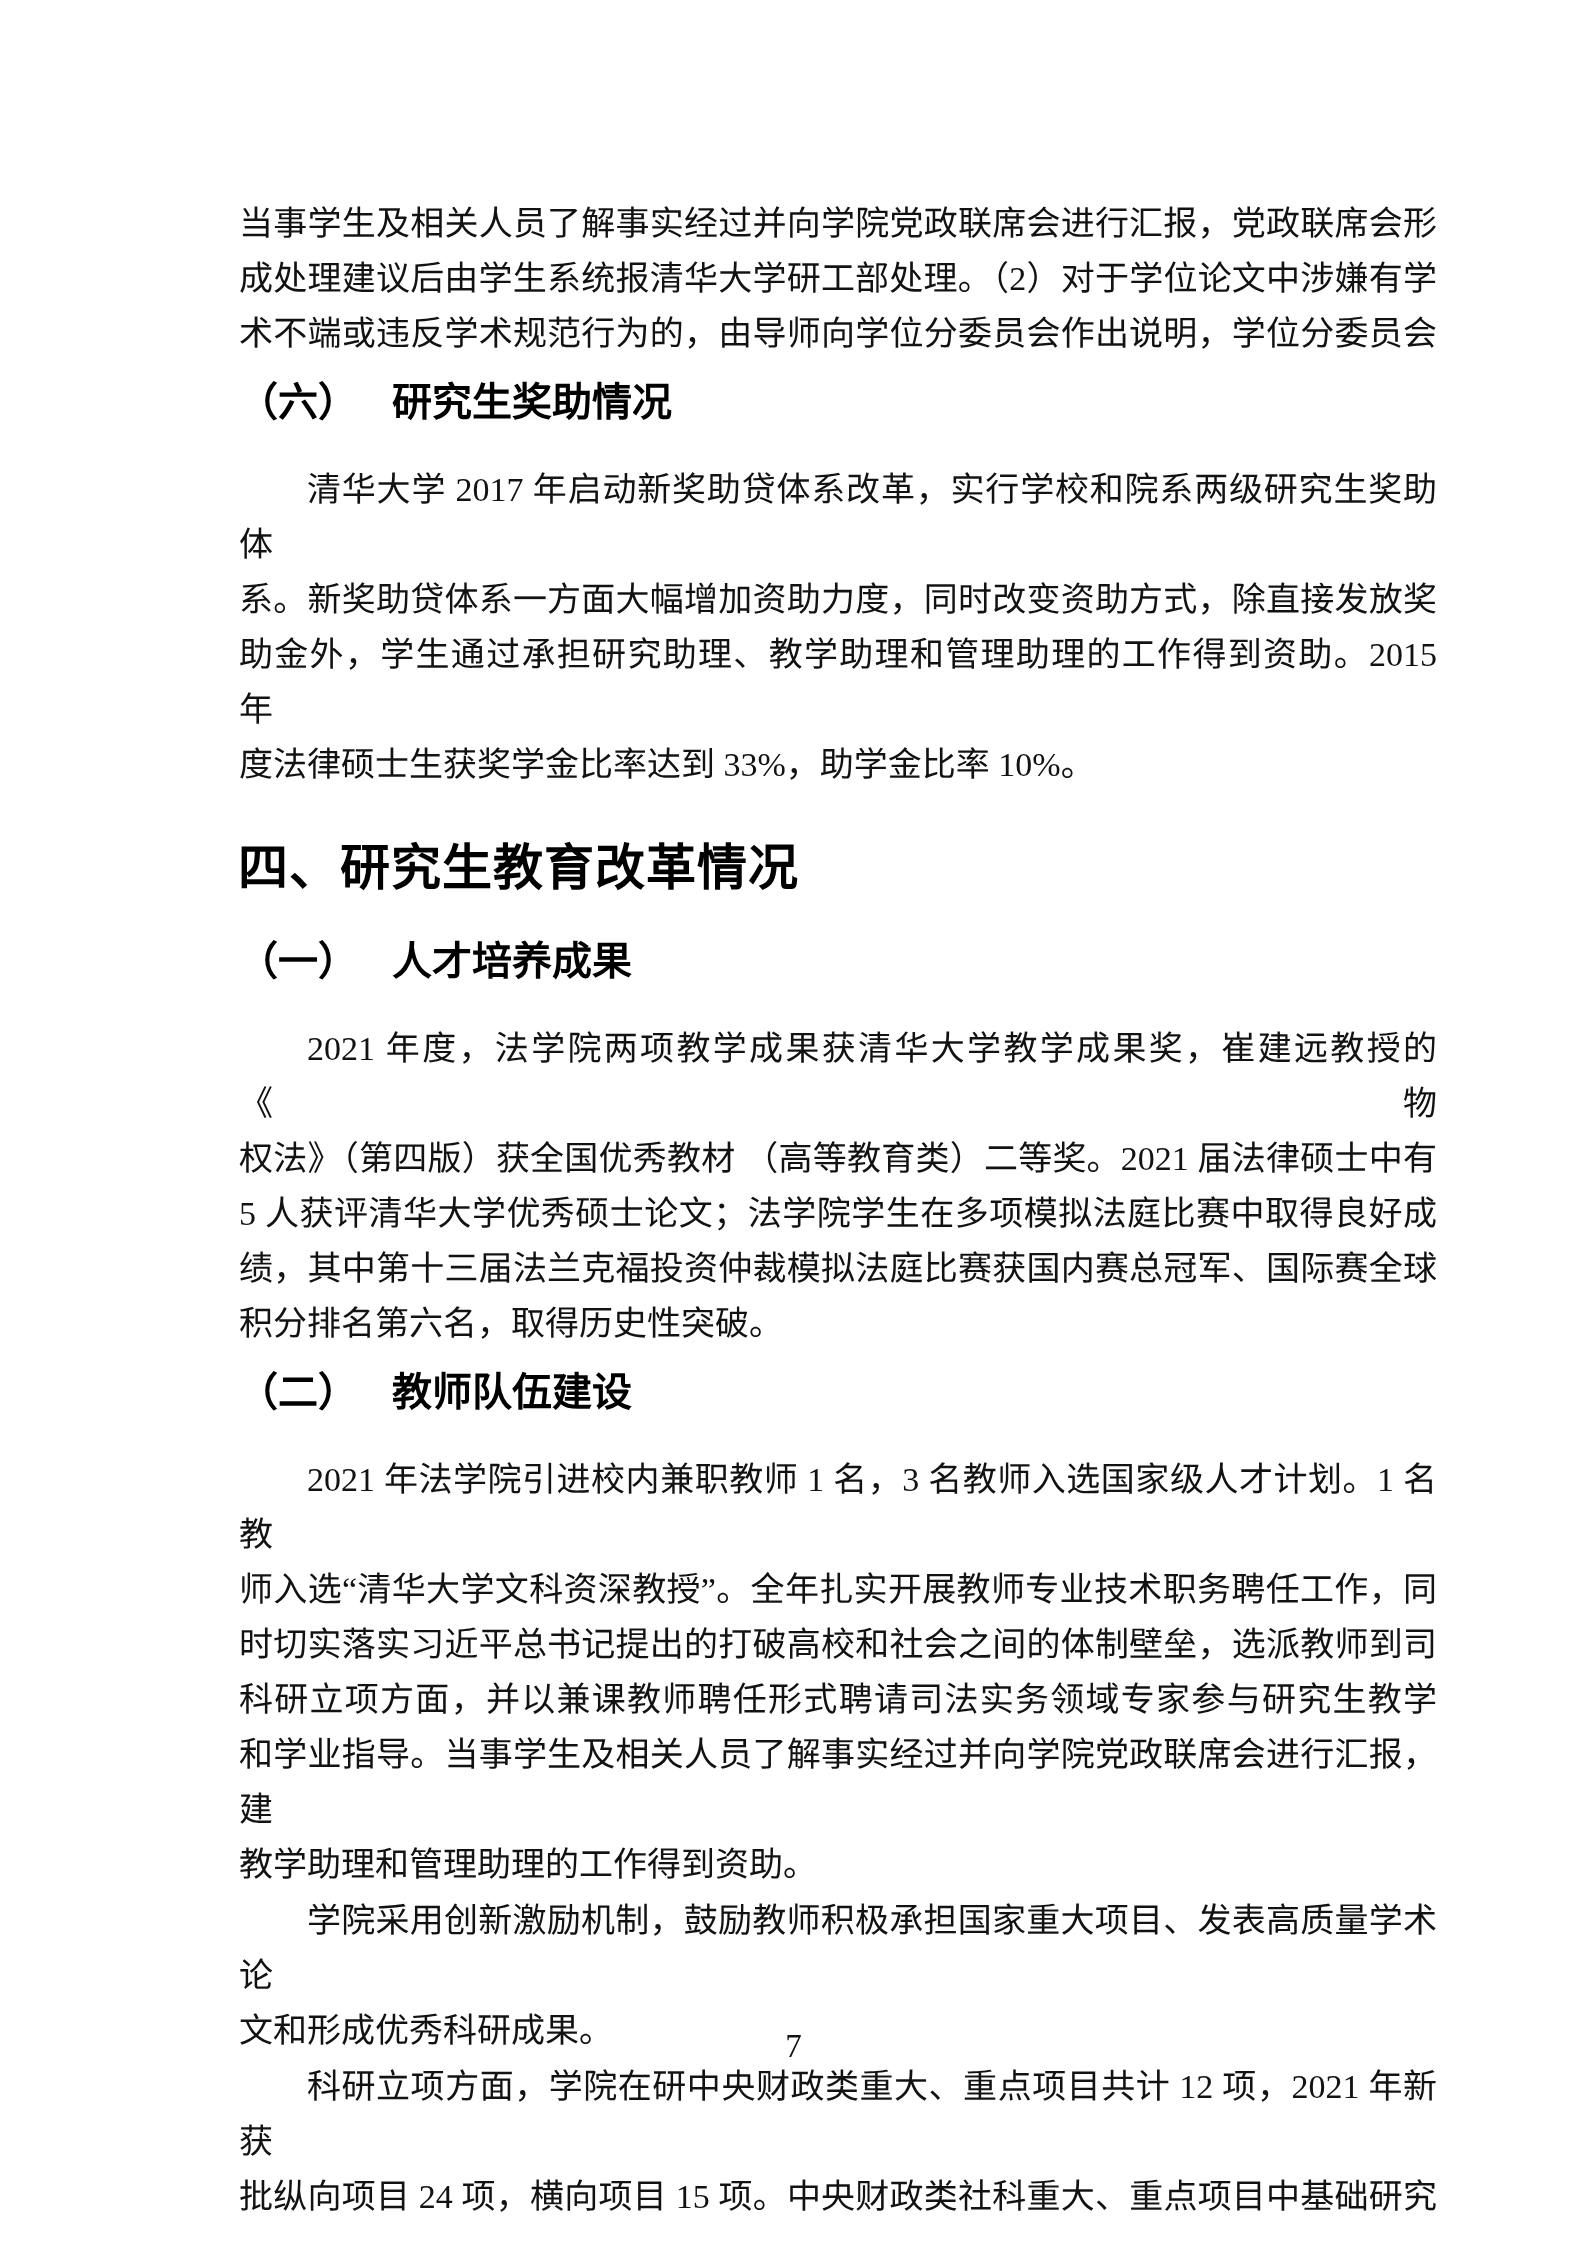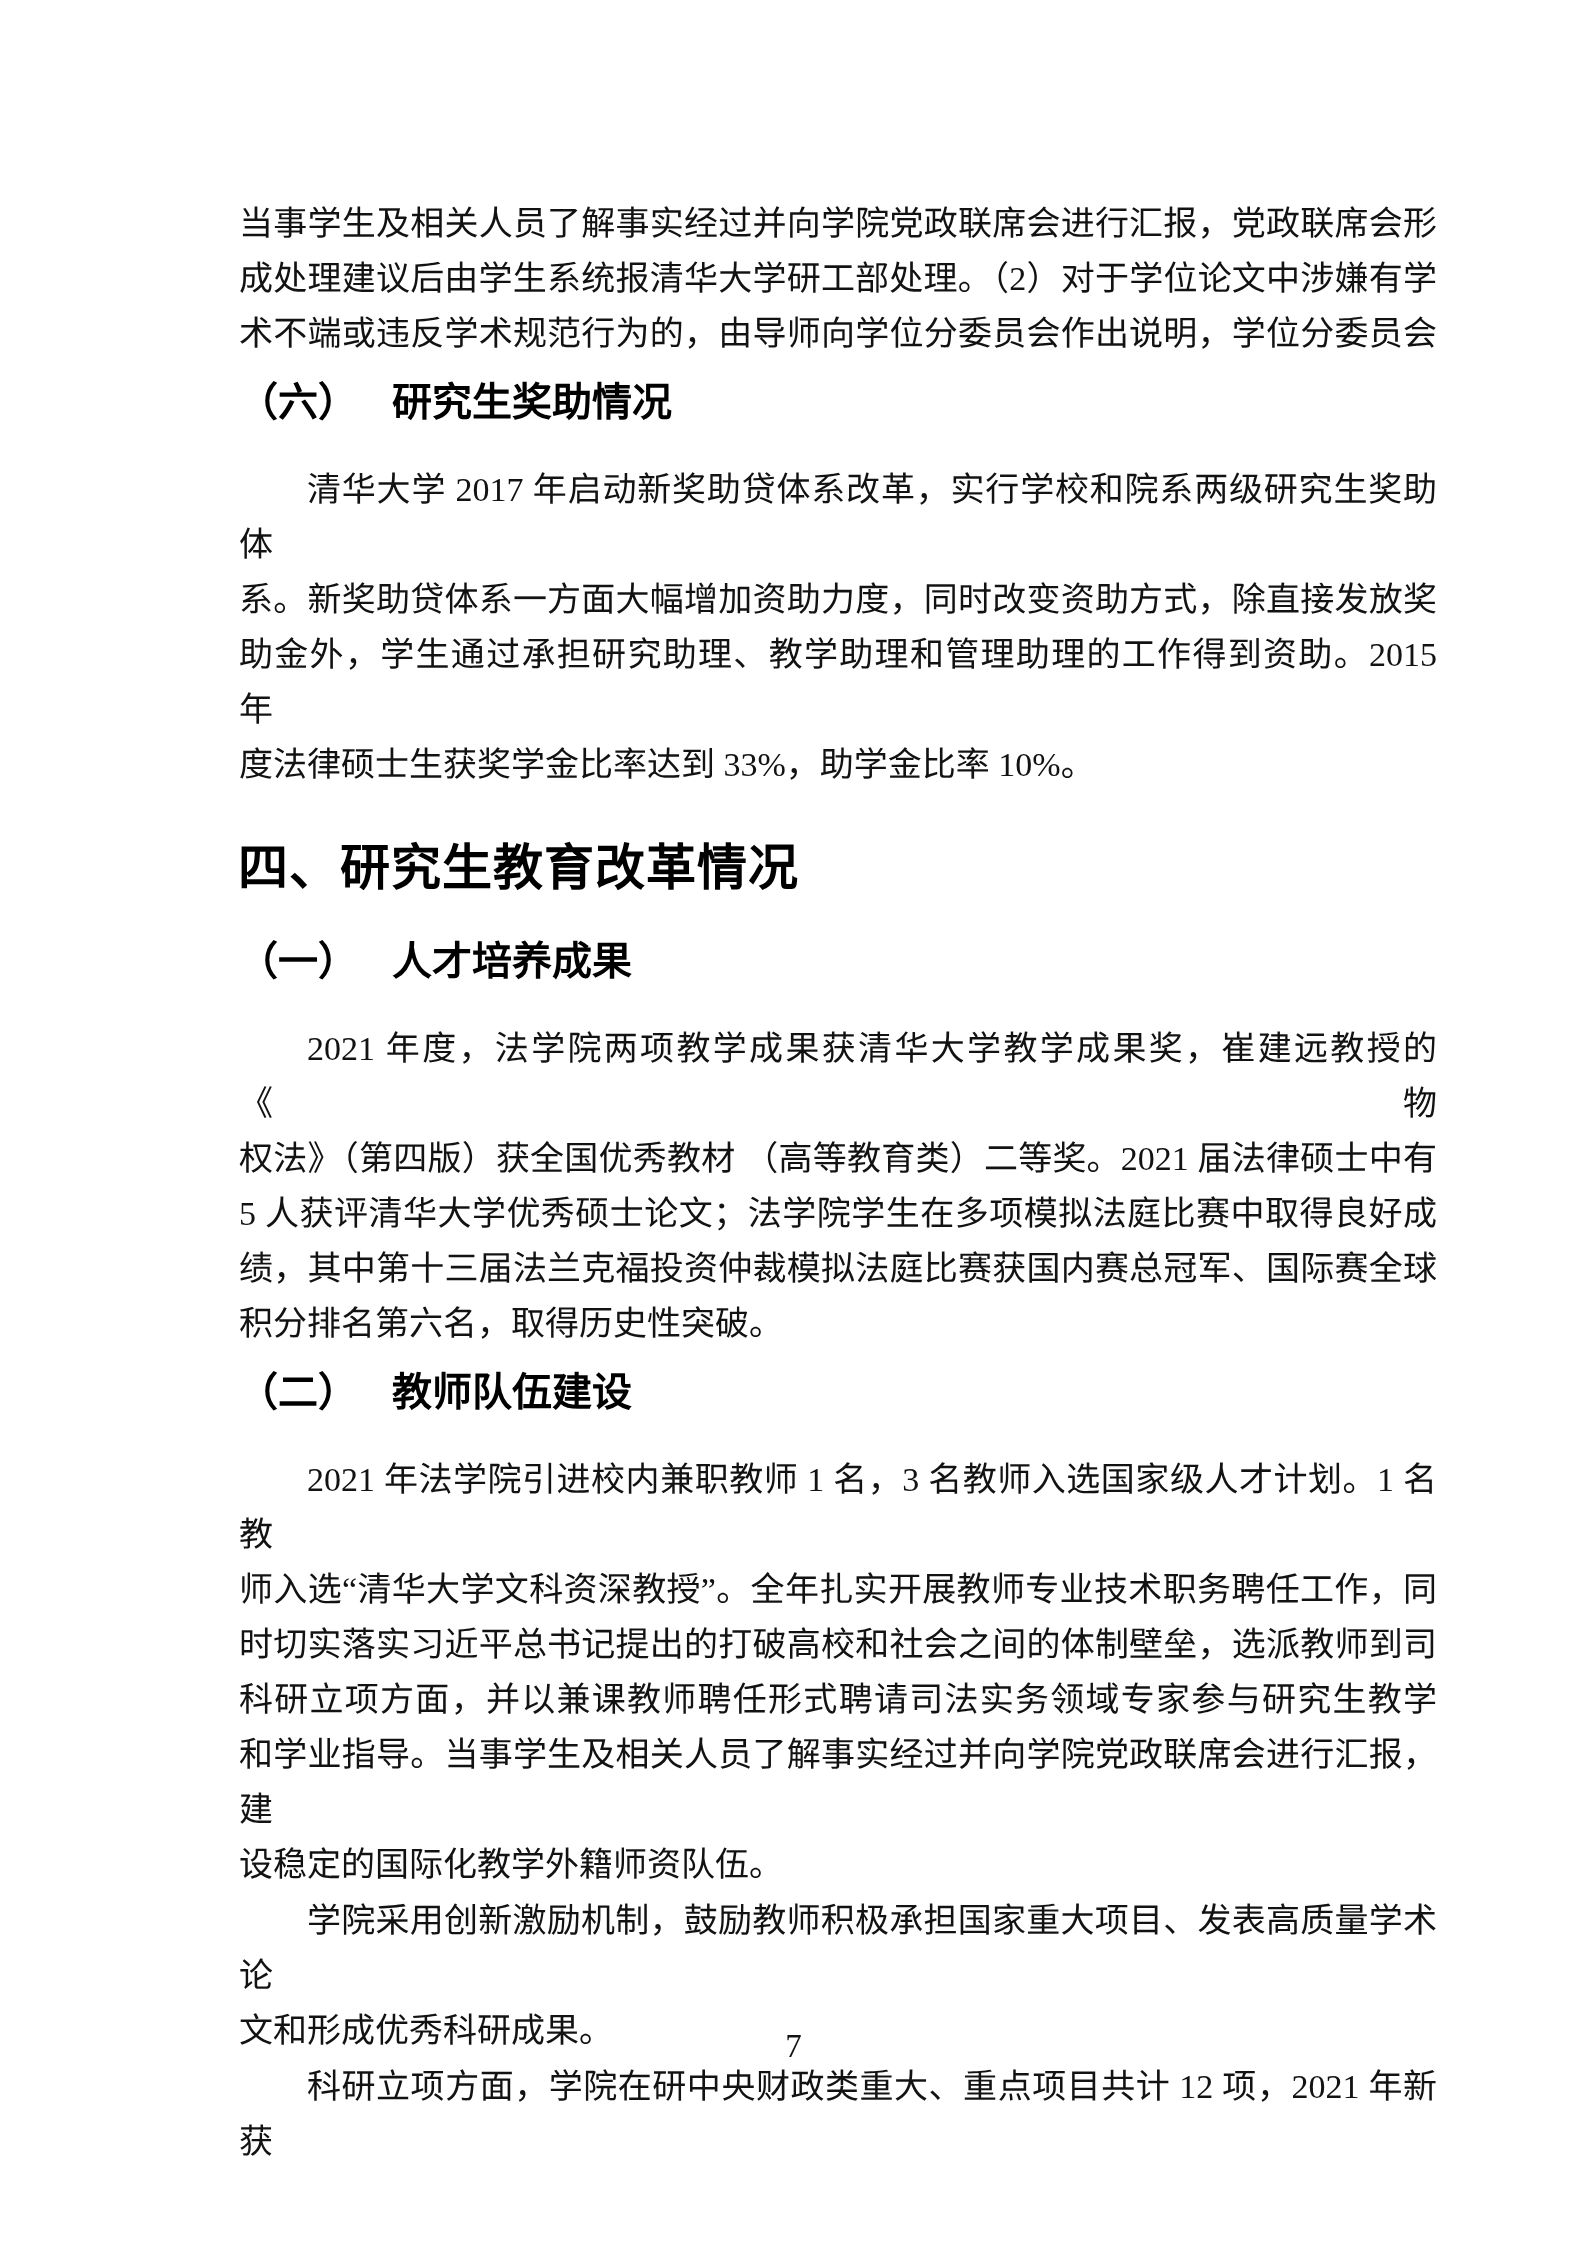--- a/index.html
+++ b/index.html
@@ -96,29 +96,30 @@
     <h3 class="sub">
       <span class="hl">（二）</span><span>教师队伍建设</span>
     </h3>
 
     <div class="para">
       <div class="line ind">2021 年法学院引进校内兼职教师 1 名，3 名教师入选国家级人才计划。1 名教</div>
       <div class="line">师入选“清华大学文科资深教授”。全年扎实开展教师专业技术职务聘任工作，同</div>
       <div class="line">时切实落实习近平总书记提出的打破高校和社会之间的体制壁垒，选派教师到司</div>
       <div class="line">科研立项方面，并以兼课教师聘任形式聘请司法实务领域专家参与研究生教学</div>
       <div class="line">和学业指导。当事学生及相关人员了解事实经过并向学院党政联席会进行汇报，建</div>
-      <div class="line end">设稳定的国际化教学外籍师资队伍。</div>
+      <div class="line end">教学助理和管理助理的工作得到资助。</div>
     </div>
 
 
     <div class="para">
       <div class="line ind">学院采用创新激励机制，鼓励教师积极承担国家重大项目、发表高质量学术论</div>
       <div class="line end">文和形成优秀科研成果。</div>
     </div>
 
     <div class="para">
       <div class="line ind">科研立项方面，学院在研中央财政类重大、重点项目共计 12 项，2021 年新获</div>
+      <div class="line">批纵向项目 24 项，横向项目 15 项。中央财政类社科重大、重点项目中基础研究</div>
     </div>
 
   </main>
 
   <div class="footer">7</div>
 </div>
 
 </body></html>

